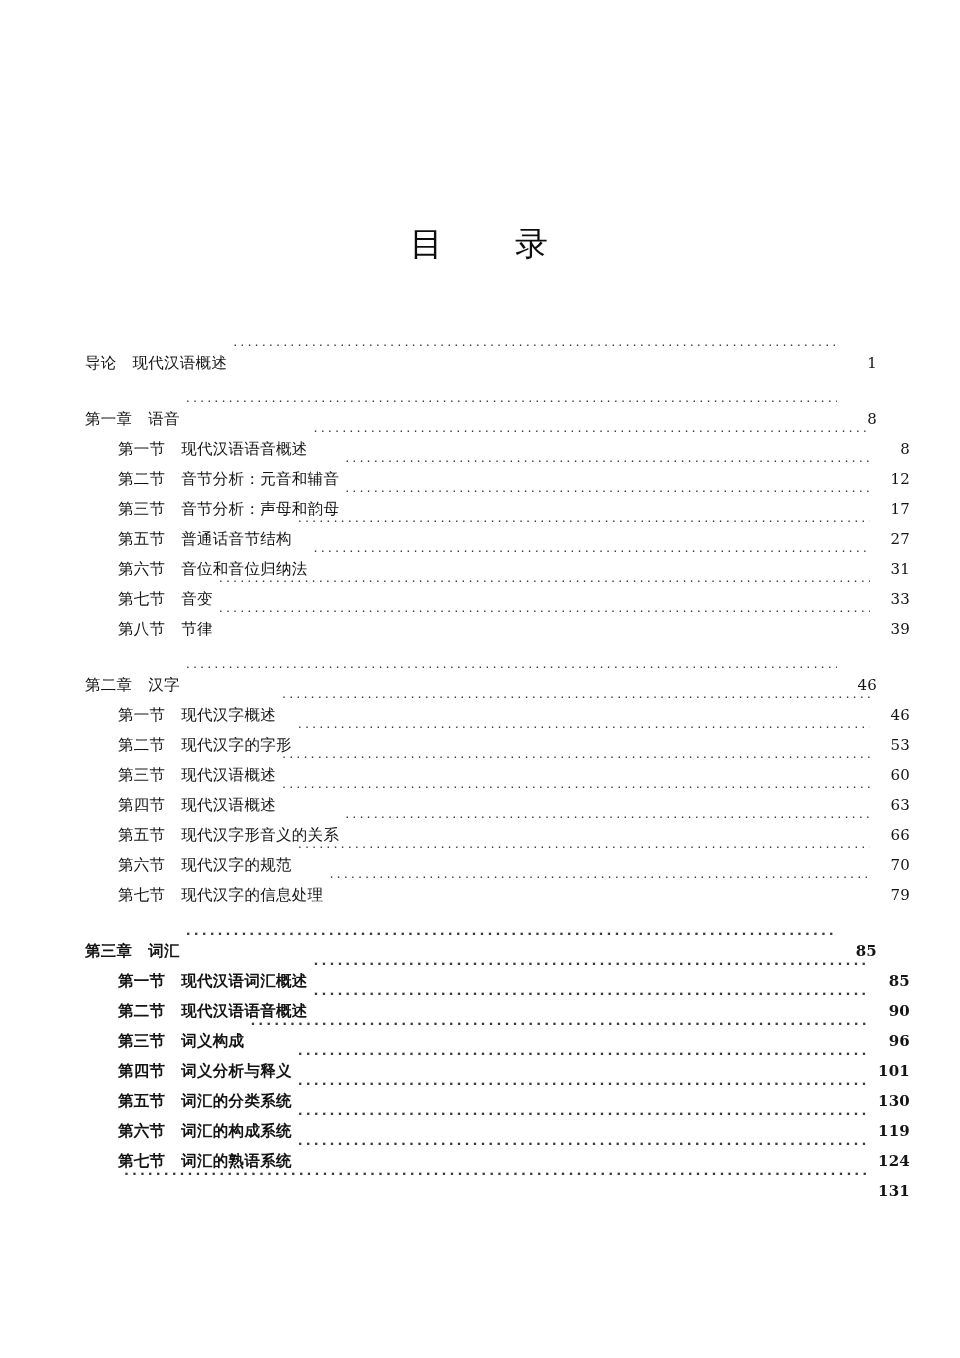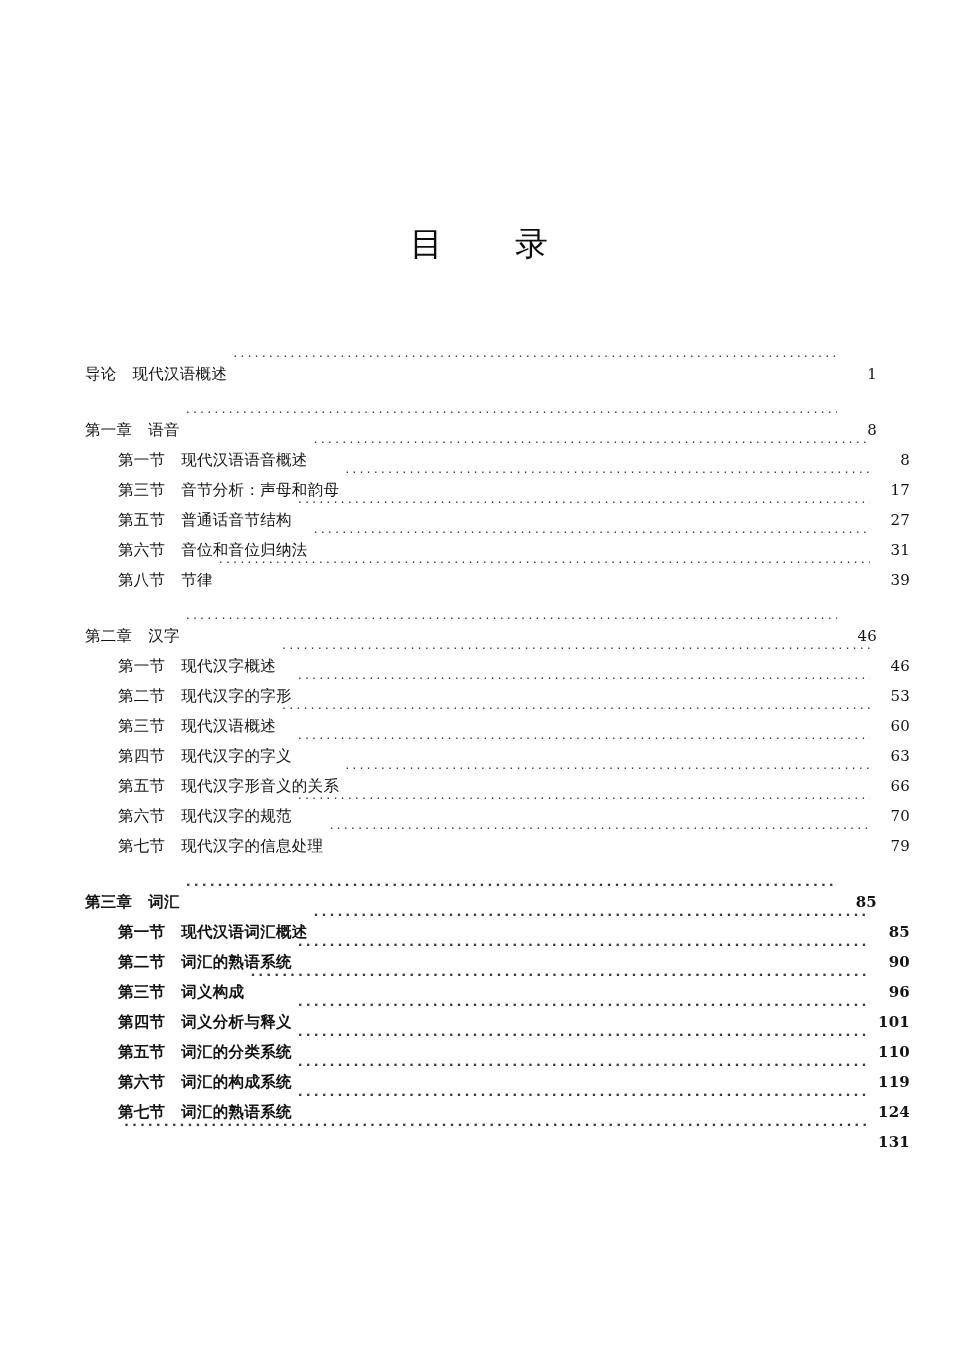--- a/index.html
+++ b/index.html
@@ -34,21 +34,21 @@
     font-size: 33px;
     line-height: 44px;
     letter-spacing: 2px;
     color: #0d0d0d;
     white-space: pre;
   }
 
   
   .toc-body {
     position: absolute;
-    top: 349px;
+    top: 338px;
     left: 85px;
     width: 792px;
   }
 
   .group {
     margin-bottom: 26px;
   }
   .group:last-child { margin-bottom: 0; font-weight: bold; }
 
   .entry {
@@ -126,35 +126,45 @@
           <span class="label">第一章　语音</span>
           <span class="leader"></span>
           <span class="pageno">8</span>
         </div>
         <div class="entry level-section">
           <span class="label">第一节　现代汉语语音概述</span>
           <span class="leader"></span>
           <span class="pageno">8</span>
         </div>
         <div class="entry level-section">
+          <span class="label">第二节　音节分析：元音和辅音</span>
+          <span class="leader"></span>
+          <span class="pageno">12</span>
+        </div>
+        <div class="entry level-section">
           <span class="label">第三节　音节分析：声母和韵母</span>
           <span class="leader"></span>
           <span class="pageno">17</span>
         </div>
         <div class="entry level-section">
           <span class="label">第五节　普通话音节结构</span>
           <span class="leader"></span>
           <span class="pageno">27</span>
         </div>
         <div class="entry level-section">
           <span class="label">第六节　音位和音位归纳法</span>
           <span class="leader"></span>
           <span class="pageno">31</span>
         </div>
         <div class="entry level-section">
+          <span class="label">第七节　音变</span>
+          <span class="leader"></span>
+          <span class="pageno">33</span>
+        </div>
+        <div class="entry level-section">
           <span class="label">第八节　节律</span>
           <span class="leader"></span>
           <span class="pageno">39</span>
         </div>
       </div>
       <div class="group">
         <div class="entry level-chapter">
           <span class="label">第二章　汉字</span>
           <span class="leader"></span>
           <span class="pageno">46</span>
@@ -168,21 +178,21 @@
           <span class="label">第二节　现代汉字的字形</span>
           <span class="leader"></span>
           <span class="pageno">53</span>
         </div>
         <div class="entry level-section">
           <span class="label">第三节　现代汉语概述</span>
           <span class="leader"></span>
           <span class="pageno">60</span>
         </div>
         <div class="entry level-section">
-          <span class="label">第四节　现代汉字的字义</span>
+          <span class="label">第四节　现代汉语概述</span>
           <span class="leader"></span>
           <span class="pageno">63</span>
         </div>
         <div class="entry level-section">
           <span class="label">第五节　现代汉字形音义的关系</span>
           <span class="leader"></span>
           <span class="pageno">66</span>
         </div>
         <div class="entry level-section">
           <span class="label">第六节　现代汉字的规范</span>
@@ -200,38 +210,38 @@
           <span class="label">第三章　词汇</span>
           <span class="leader"></span>
           <span class="pageno">85</span>
         </div>
         <div class="entry level-section">
           <span class="label">第一节　现代汉语词汇概述</span>
           <span class="leader"></span>
           <span class="pageno">85</span>
         </div>
         <div class="entry level-section">
-          <span class="label">第二节　词汇的熟语系统</span>
+          <span class="label">第二节　现代汉语语音概述</span>
           <span class="leader"></span>
           <span class="pageno">90</span>
         </div>
         <div class="entry level-section">
           <span class="label">第三节　词义构成</span>
           <span class="leader"></span>
           <span class="pageno">96</span>
         </div>
         <div class="entry level-section">
           <span class="label">第四节　词义分析与释义</span>
           <span class="leader"></span>
           <span class="pageno">101</span>
         </div>
         <div class="entry level-section">
           <span class="label">第五节　词汇的分类系统</span>
           <span class="leader"></span>
-          <span class="pageno">110</span>
+          <span class="pageno">130</span>
         </div>
         <div class="entry level-section">
           <span class="label">第六节　词汇的构成系统</span>
           <span class="leader"></span>
           <span class="pageno">119</span>
         </div>
         <div class="entry level-section">
           <span class="label">第七节　词汇的熟语系统</span>
           <span class="leader"></span>
           <span class="pageno">124</span>

